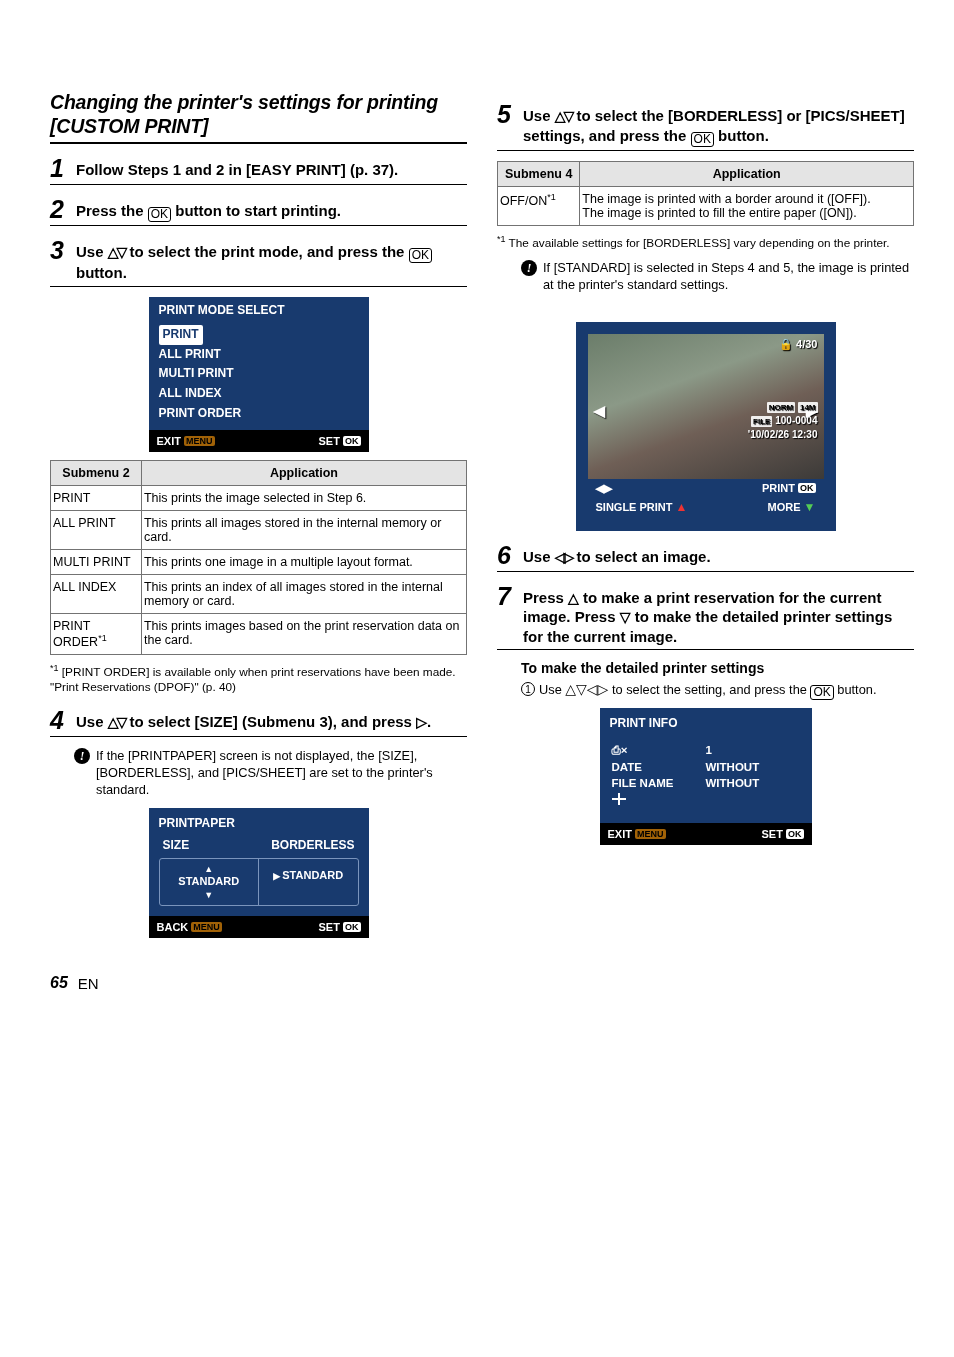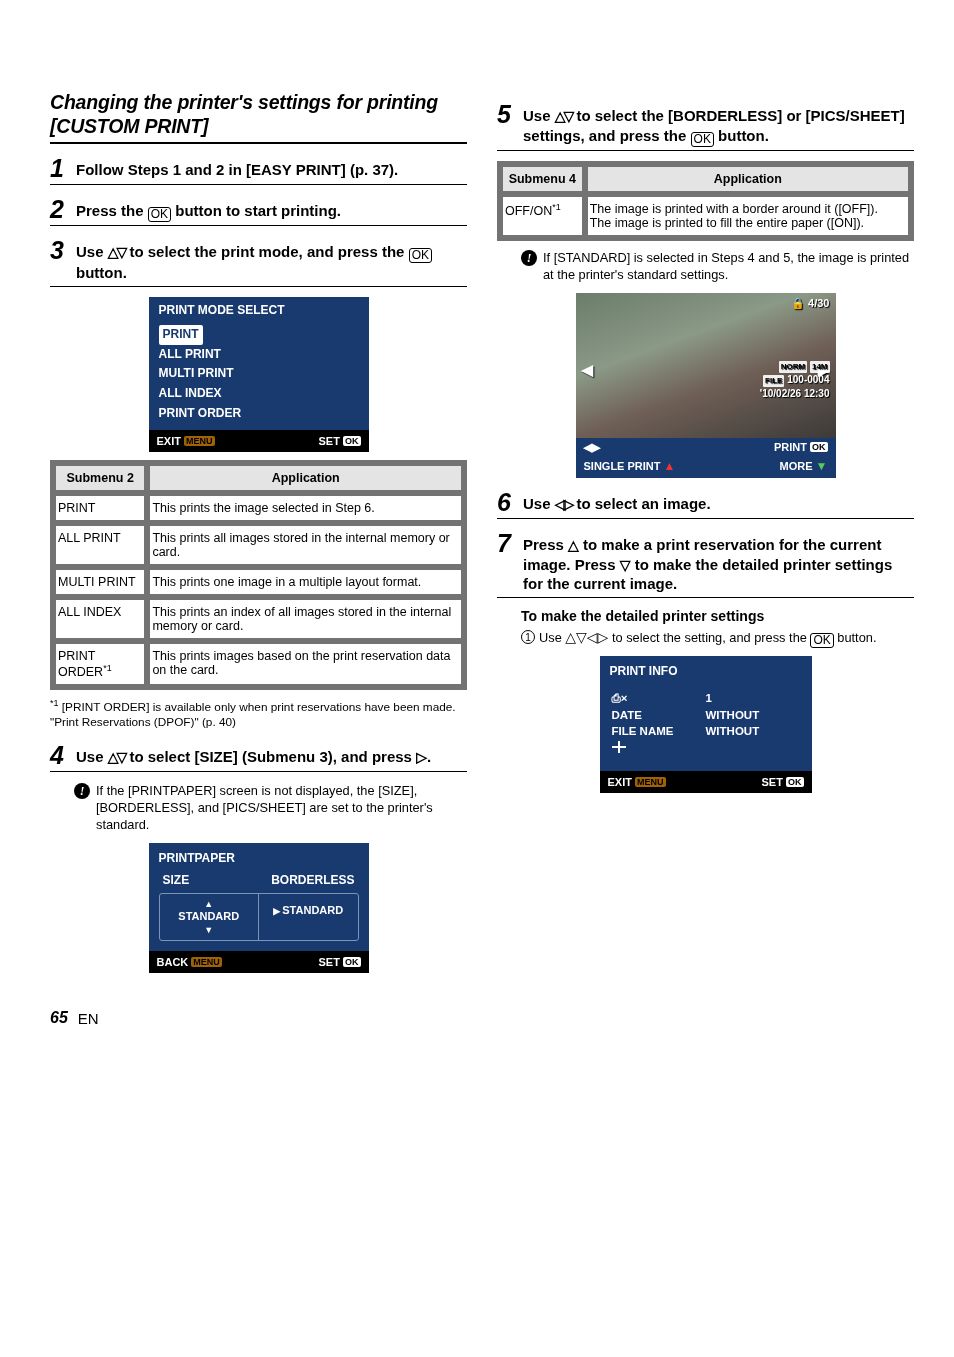--- a/index.html
+++ b/index.html
@@ -83,21 +83,21 @@
       align-items: center;
       vertical-align: -2px;
     }
     table.datatable {
       border-collapse: collapse;
       width: 100%;
       margin-top: 8px;
       font-size: 12.5px;
     }
     table.datatable th, table.datatable td {
-      border: 6px solid #737373;
+      border: 1px solid #737373;
       padding: 5px 2px;
       text-align: left;
       vertical-align: top;
     }
     table.datatable th {
       background: #e4e4e4;
       font-weight: bold;
       text-align: center;
     }
     table.datatable td.leftcell {
@@ -235,23 +235,23 @@
     }
     .lcd3 .lcd-foot {
       display: flex;
       justify-content: space-between;
       padding: 5px 8px;
       background: #000;
       font-size: 11px;
     }
     .photo-panel {
       width: 260px;
-      margin: 10px auto 6px;
+      margin: 28px auto 6px;
       background: #183a6e;
-      padding: 0;
+      padding: 12px;
       position: relative;
       color: #fff;
       font-weight: bold;
     }
     .photo-img {
       height: 145px;
       background: linear-gradient(160deg, #6b7d6a 0%, #8b9987 35%, #6f5f56 60%, #3c3a38 100%);
       position: relative;
     }
     .photo-overlay-top {
@@ -463,20 +463,23 @@
         <th>Submenu 4</th>
         <th>Application</th>
       </tr>
       <tr>
         <td class="leftcell">OFF/ON<span class="sup">*1</span></td>
         <td>The image is printed with a border around it ([OFF]).<br>The image is printed to fill the entire paper ([ON]).</td>
       </tr>
     </tbody>
       </table>
 
+    <div class="footnote">
+      <span class="sup">*1</span> <span>The available settings for [BORDERLESS] vary depending on the printer.</span>
+    </div>
 
     <div class="note-row">
       <span class="note-icon"><span class="alert-icon">!</span></span>
       <span>If [STANDARD] is selected in Steps 4 and 5, the image is printed at the printer's standard settings.</span>
     </div>
 
     <div class="photo-panel">
       <div class="photo-img">
         <div class="photo-overlay-top">🔒 <span>4/30</span></div>
         <div class="photo-nav">

